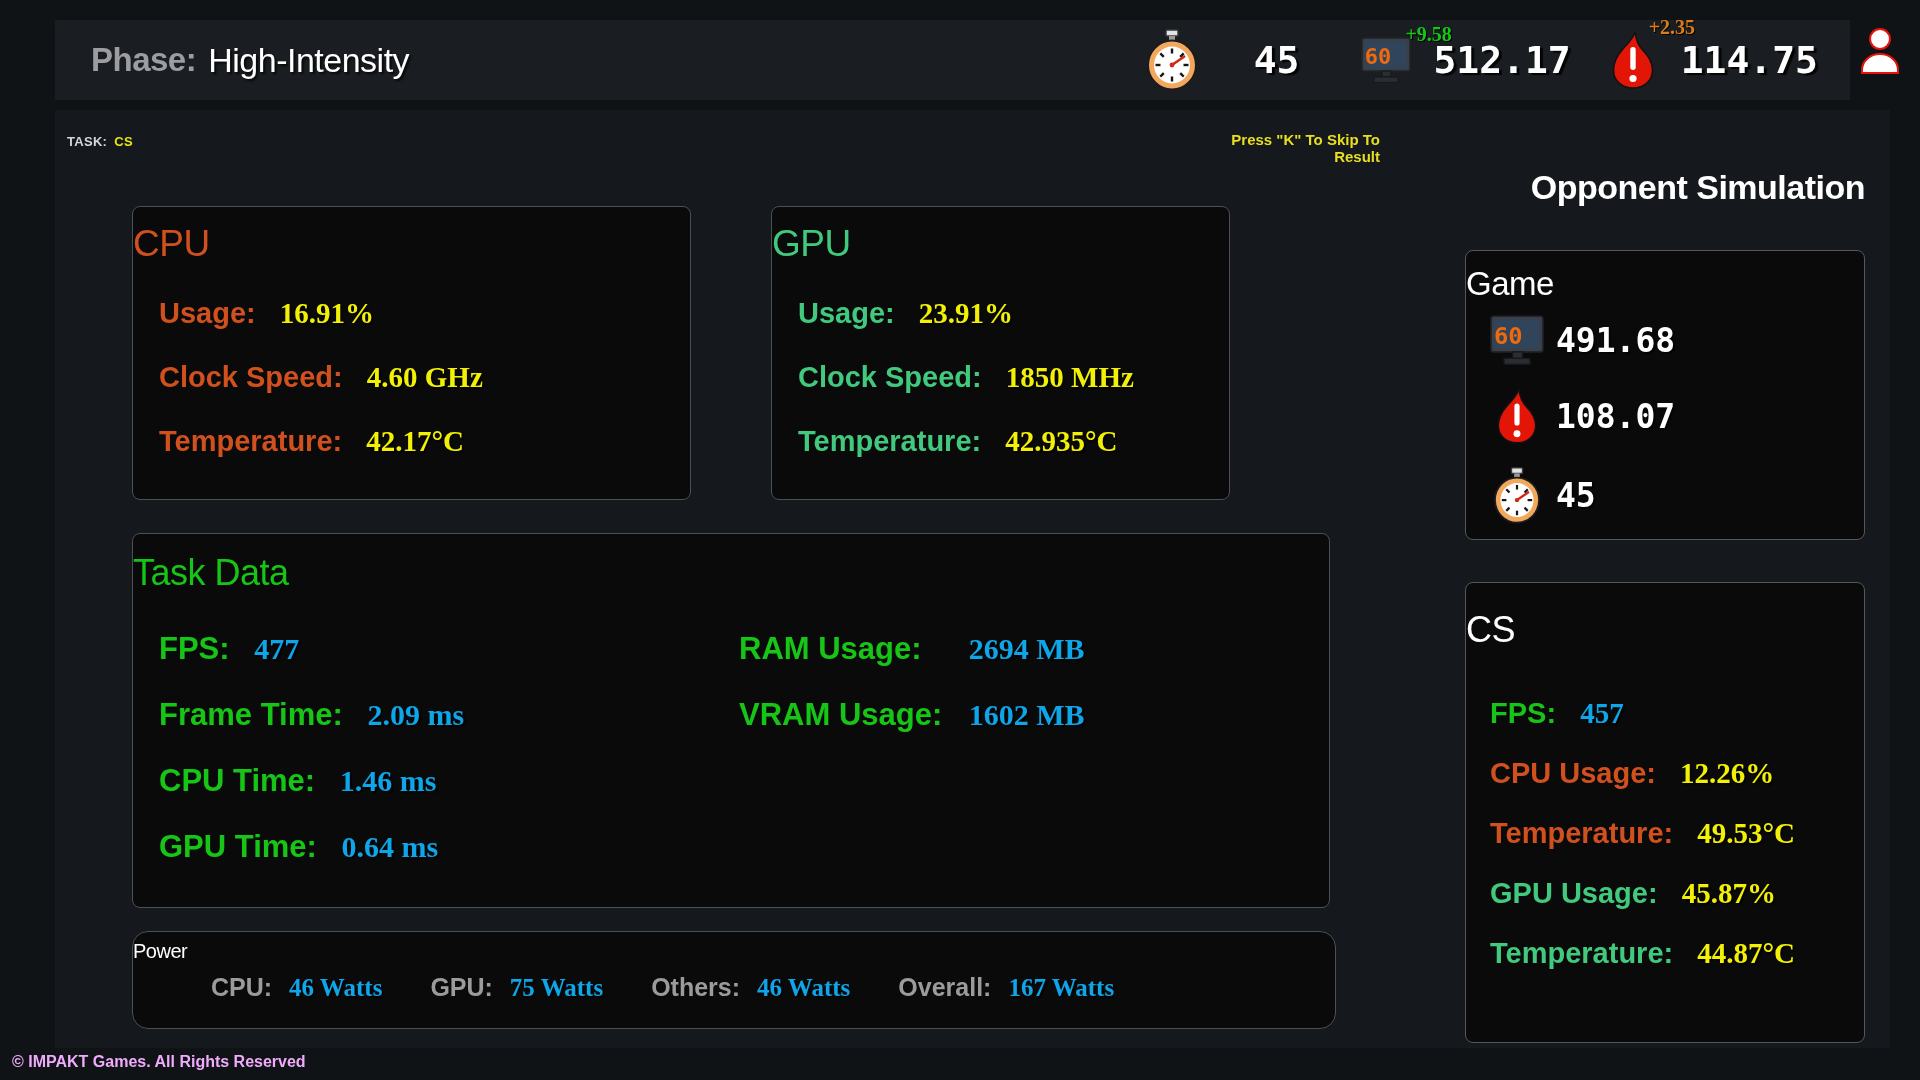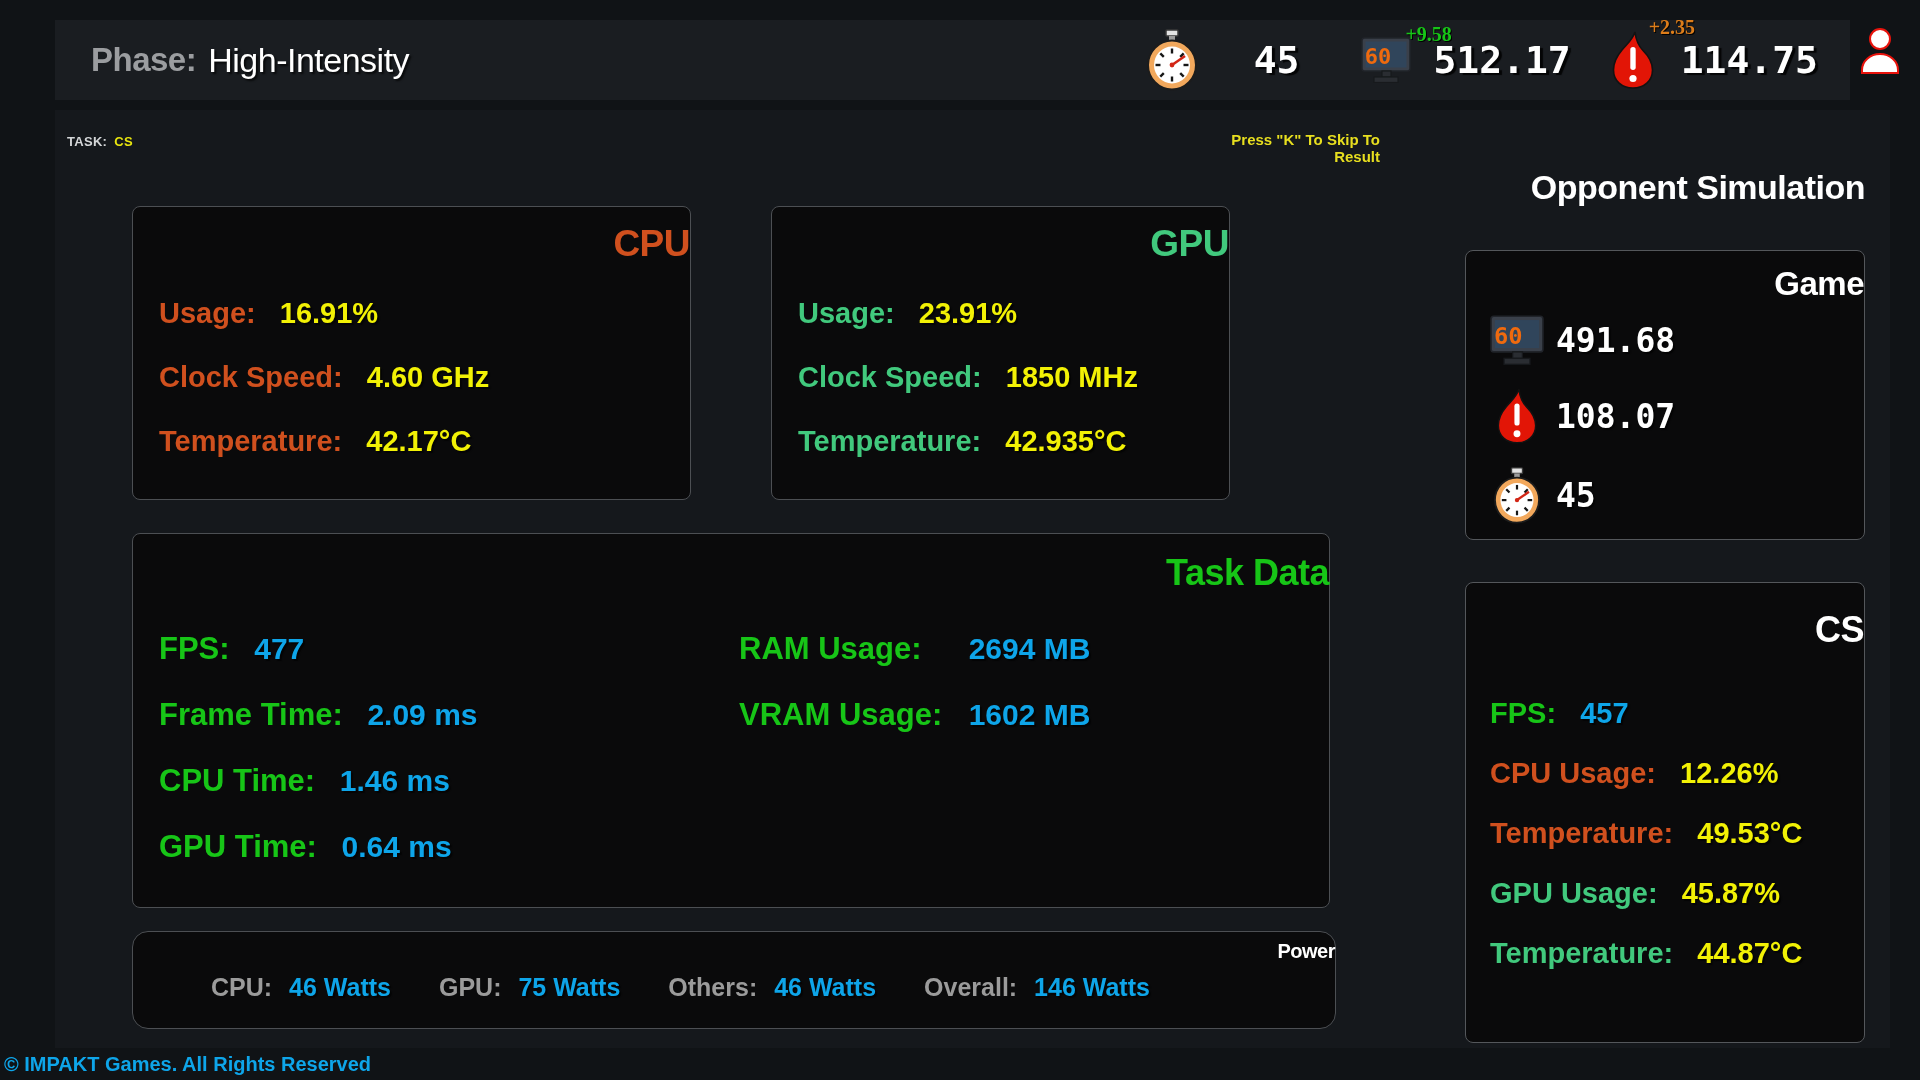--- a/index.html
+++ b/index.html
@@ -49,33 +49,33 @@
   .task-value{color:#e8e50e;margin-left:7px;}
   .skip-hint{
     position:absolute;left:1216px;top:132px;width:164px;text-align:right;
     font-size:15px;font-weight:bold;color:#e8df1f;line-height:1.1;
   }
   
   .panel{
     position:absolute;background:var(--panel-bg);
     border:1px solid var(--panel-border);border-radius:8px;
   }
-  .panel-title{text-align:right;font-weight:bold;letter-spacing:-0.5px;}
+  .panel-title{text-align:left;font-weight:normal;letter-spacing:-0.5px;}
   .cpu-panel{left:132px;top:206px;width:559px;height:294px;}
   .gpu-panel{left:771px;top:206px;width:459px;height:294px;}
   .cpu-panel .panel-title,.gpu-panel .panel-title{font-size:37px;margin-top:16px;}
   .cpu-panel .panel-title{color:var(--orange);}
   .gpu-panel .panel-title{color:var(--green-soft);}
   .hw-rows{margin-top:30px;padding-left:26px;}
   .hw-row{font-size:29px;font-weight:bold;line-height:36px;margin-bottom:28px;white-space:nowrap;}
   .lab-orange{color:var(--orange);}
   .lab-green{color:var(--green-soft);}
   .lab-bright{color:var(--green-bright);}
   .lab-gray{color:#9b9b9b;}
-  .val{font-family:Liberation Sans, sans-serif;font-weight:bold;margin-left:16px;text-shadow:2px 2px 1px rgba(0,0,0,.6);}
+  .val{font-family:Liberation Serif, serif;font-weight:bold;margin-left:16px;text-shadow:2px 2px 1px rgba(0,0,0,.6);}
   .val-yellow{color:var(--yellow);}
   .val-white{color:#0ea5e9;}
   
   .task-panel{left:132px;top:533px;width:1198px;height:375px;}
   .task-panel .panel-title{color:var(--green-bright);font-size:36px;margin-top:18px;}
   .task-cols{display:grid;grid-template-columns:580px 1fr;margin-top:36px;padding-left:26px;}
   .td-row{font-size:31px;font-weight:bold;line-height:38px;margin-bottom:28px;white-space:nowrap;}
   .td-row .val{font-size:30px;}
   .fixed-lab{display:inline-block;width:221px;}
   
@@ -93,21 +93,21 @@
   .game-panel .panel-title{color:#fff;font-size:33px;margin-top:14px;}
   .game-rows{margin-top:12px;padding-left:20px;}
   .game-row{display:flex;align-items:center;margin-bottom:22px;}
   .icon-cell{width:62px;display:flex;justify-content:center;align-items:center;}
   .game-val{font-family:"DejaVu Sans Mono",monospace;font-weight:bold;font-size:33px;color:#fff;margin-left:8px;text-shadow:2px 2px 1px rgba(0,0,0,.6);}
   .cs-panel{left:1465px;top:582px;width:400px;height:461px;border-color:#54575b;}
   .cs-panel .panel-title{color:#fff;font-size:36px;margin-top:26px;}
   .cs-rows{margin-top:44px;padding-left:24px;}
   .cs-row{font-size:29px;font-weight:bold;line-height:36px;margin-bottom:24px;white-space:nowrap;}
   
-  .footer{position:absolute;left:4px;top:1053px;font-size:20px;font-weight:bold;color:#0ea5e9;}
+  .footer{position:absolute;left:12px;top:1053px;font-size:16px;font-weight:bold;color:#f0abfc;}
 </style>
 </head>
 <body>
 
 <svg width="0" height="0" style="position:absolute">
   <defs>
     <g id="stopwatch">
       <rect x="20" y="1" width="12" height="6" rx="1" fill="#e3e3e3" stroke="#3a3a3a" stroke-width="1.5"></rect>
       <rect x="23" y="7" width="6" height="5" fill="#9a9a9a"></rect>
       <ellipse cx="26" cy="36" rx="24" ry="24.5" fill="#f2a85c" stroke="#1c1c1c" stroke-width="2"></ellipse>
@@ -265,21 +265,21 @@
     <div class="pw-stat">
       <span class="lab-gray">GPU:</span>
       <span class="val val-white">75 Watts</span>
     </div>
     <div class="pw-stat">
       <span class="lab-gray">Others:</span>
       <span class="val val-white">46 Watts</span>
     </div>
     <div class="pw-stat">
       <span class="lab-gray">Overall:</span>
-      <span class="val val-white">146 Watts</span>
+      <span class="val val-white">167 Watts</span>
     </div>
   </div>
 </div>
 
 <div class="opp-title">Opponent Simulation</div>
 
 <div class="panel game-panel">
   <div class="panel-title">Game</div>
   <div class="game-rows">
     <div class="game-row">

